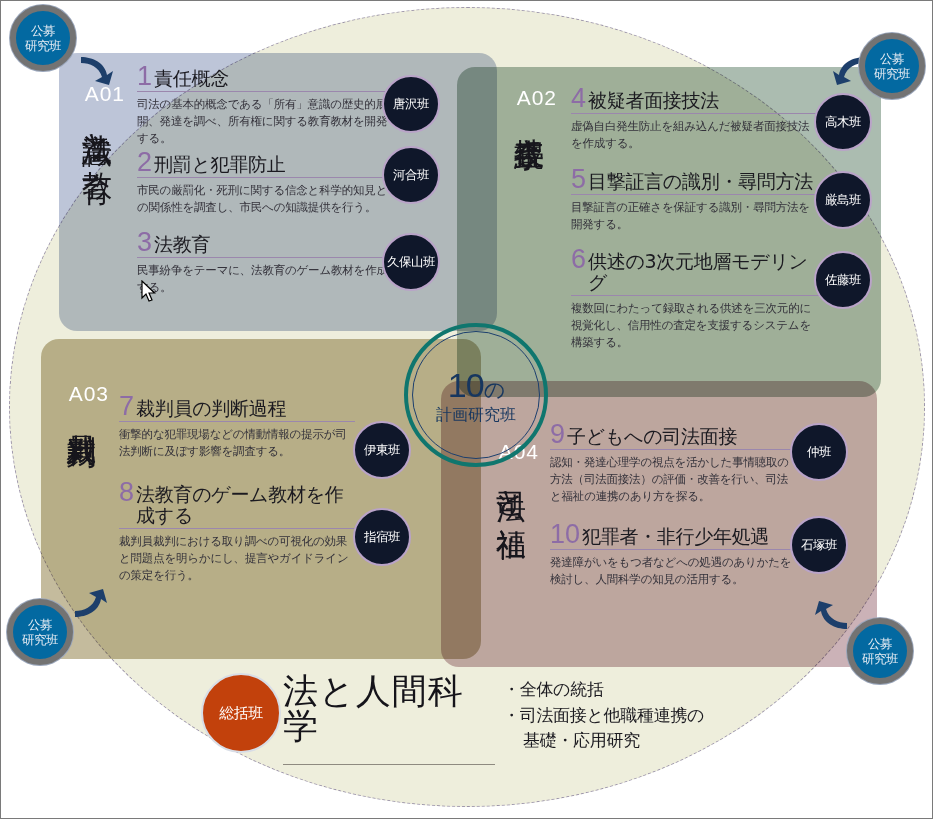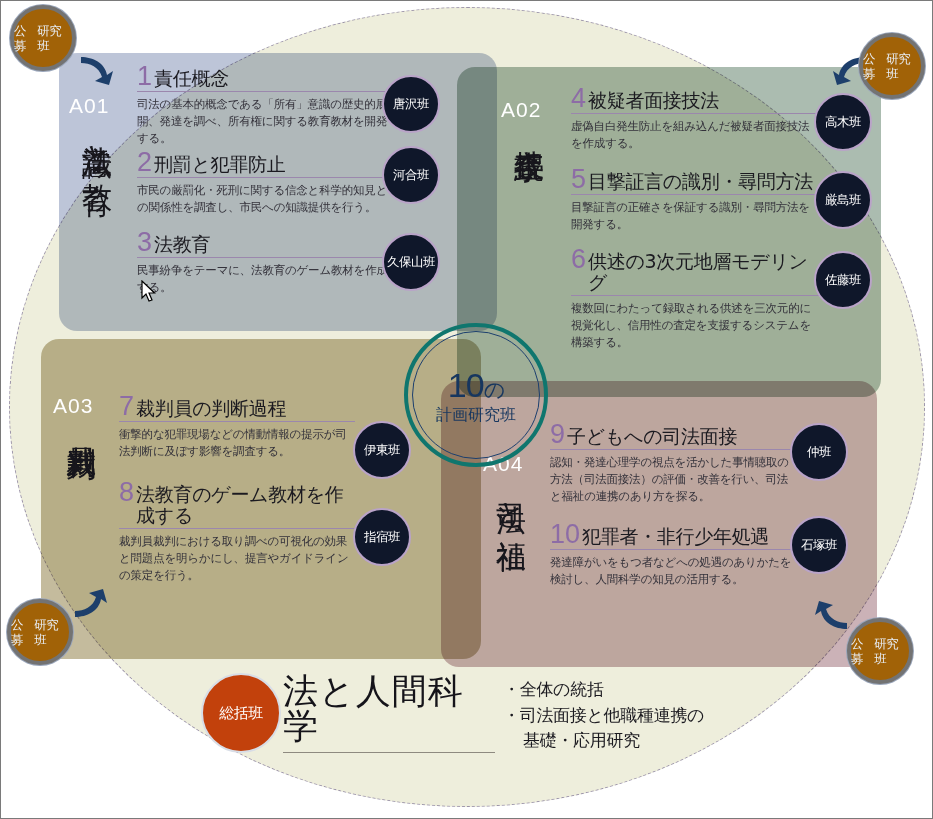--- a/index.html
+++ b/index.html
@@ -44,22 +44,21 @@
   .panel-a02 { left: 456px; top: 66px;  width: 424px; height: 330px; background: #abbcb0; }
   .panel-a03 { left: 40px;  top: 338px; width: 440px; height: 320px; background: #c4bb9d; }
   .panel-a04 { left: 440px; top: 380px; width: 436px; height: 286px; background: #cbb2b7; }
 
   
   .content { position: absolute; left: 0; top: 0; width: 933px; height: 819px; }
 
   
   .qtitle {
     position: absolute;
-    text-align: left;
-    margin-top: 12px;
+    text-align: right;
   }
   .qtitle .qcode {
     display: block;
     font-size: 21px;
     color: #ffffff;
     letter-spacing: 1px;
     line-height: 1;
     margin-bottom: 6px;
     font-family: "Liberation Sans", sans-serif;
   }
@@ -172,25 +171,26 @@
     letter-spacing: 0px;
     line-height: 1;
   }
 
   
   .kobo {
     position: absolute;
     width: 66px;
     height: 66px;
     border-radius: 50%;
-    background: #a16207;
-    border: 4px solid #737373;
+    background: #0369a1;
+    border: 6px solid #737373;
     box-shadow: 0 0 0 1px #9aa6bb;
     color: #e8edf4;
     display: flex;
+    flex-direction: column;
     align-items: center;
     justify-content: center;
     font-family: "DejaVu Sans", "Liberation Sans", sans-serif;
     font-size: 12.5px;
     line-height: 1.22;
     letter-spacing: -0.5px;
     box-sizing: border-box;
     z-index: 6;
   }
   .kobo-tl { left: 9px;   top: 4px; }
@@ -230,21 +230,21 @@
   }
   .sokatsu-title {
     position: absolute;
     left: 282px;
     top: 673px;
     font-family: "DejaVu Serif", "Liberation Serif", serif;
     font-size: 35px;
     color: #15141a;
     letter-spacing: 1px;
     line-height: 1;
-    padding-bottom: 8px;
+    padding-bottom: 20px;
     border-bottom: 1px solid #8e8a80;
     width: 212px;
     box-sizing: border-box;
     z-index: 3;
   }
   .sokatsu-list {
     position: absolute;
     left: 502px;
     top: 676px;
     font-family: "DejaVu Sans", "Liberation Sans", sans-serif;

